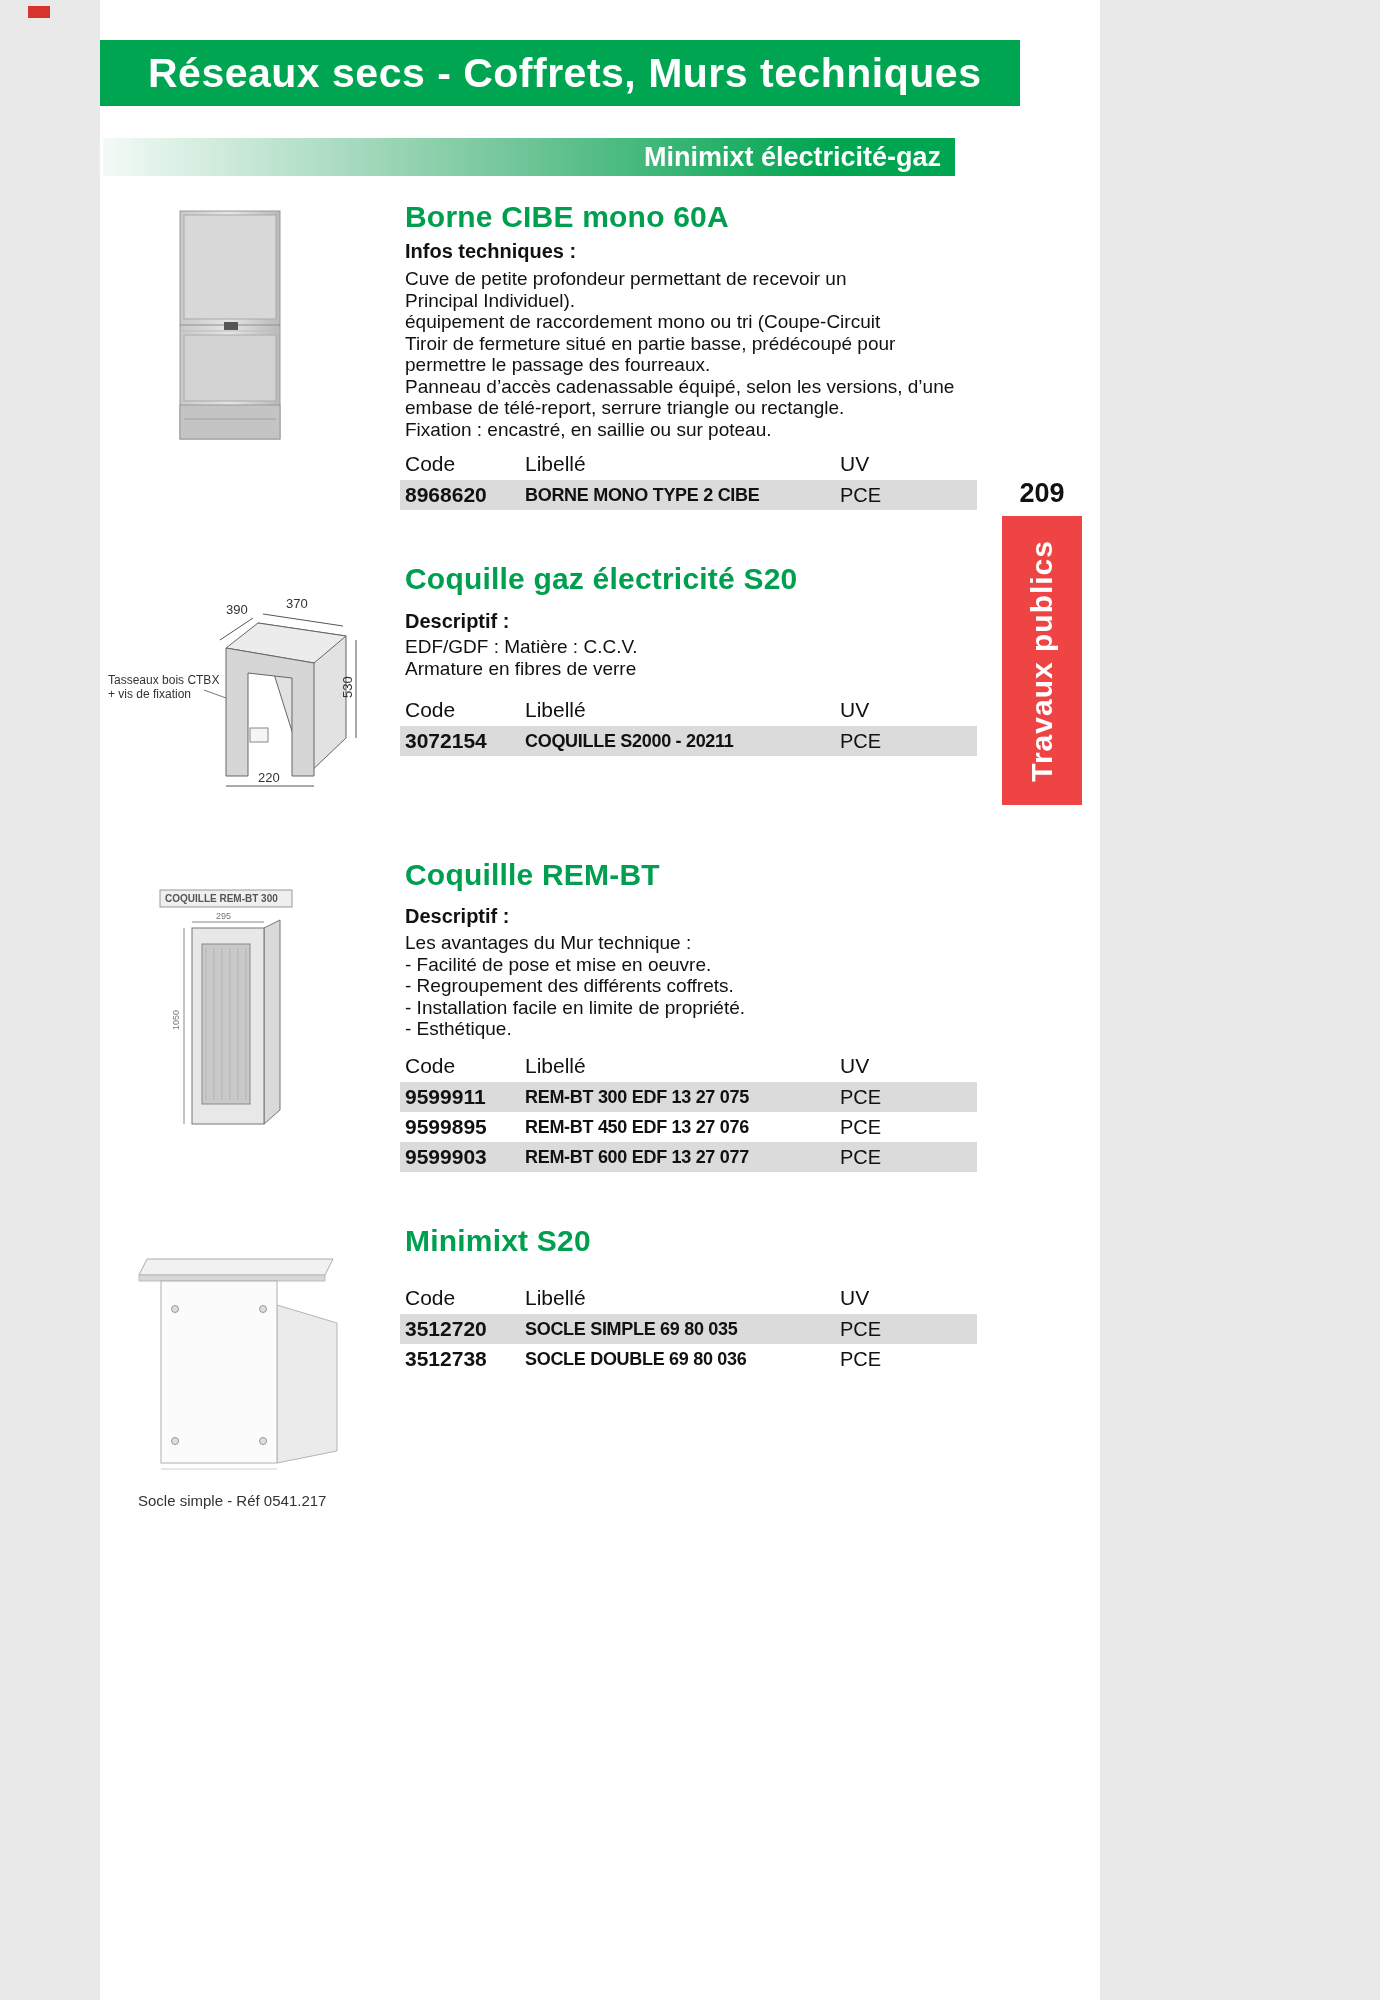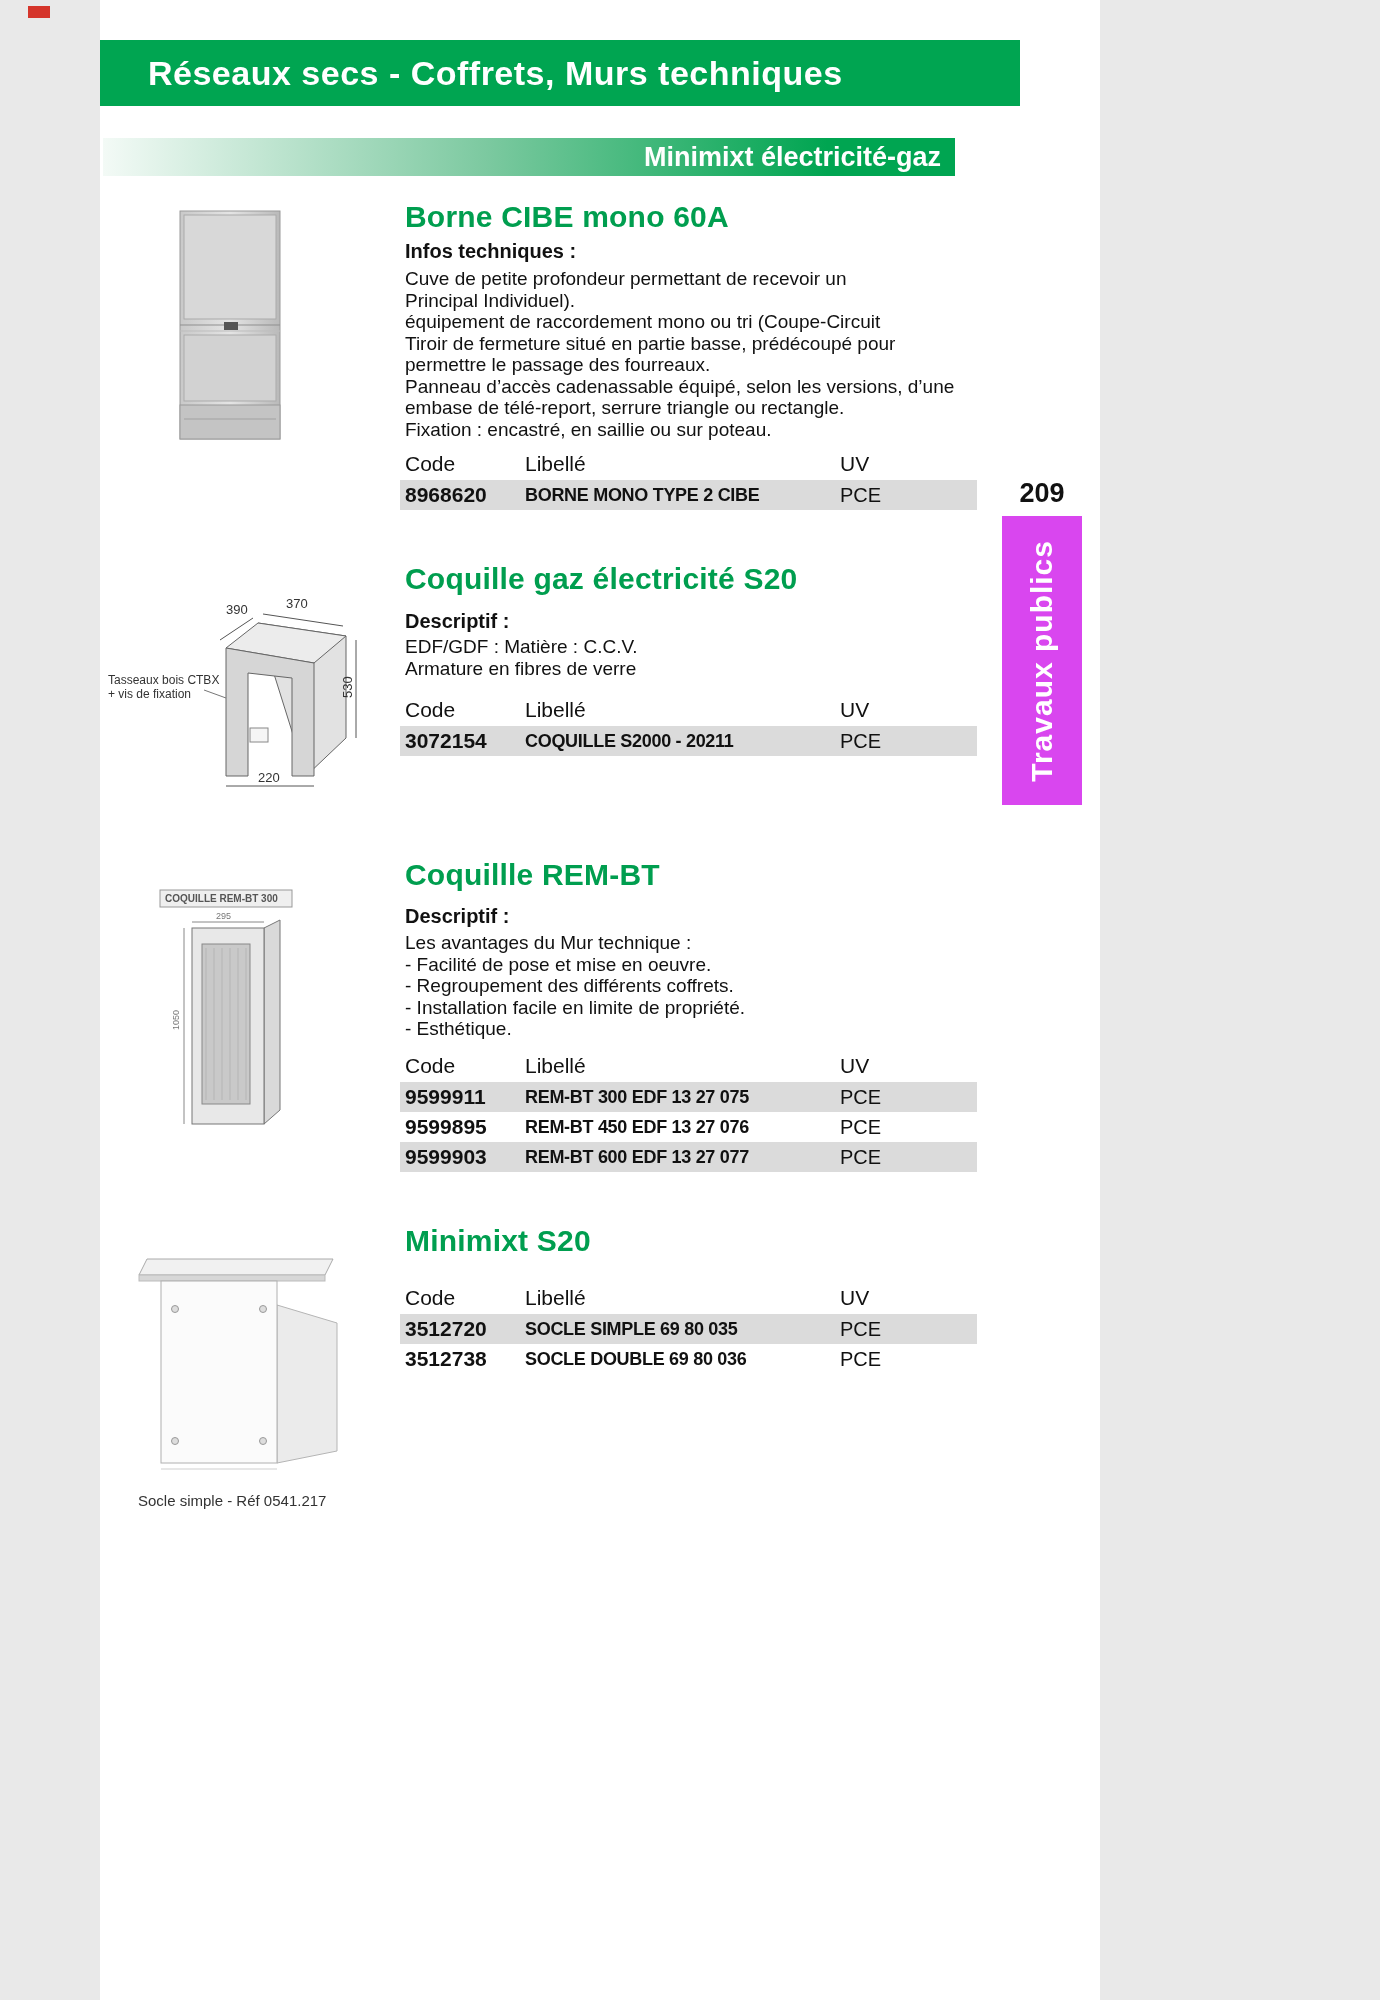--- a/index.html
+++ b/index.html
@@ -2,26 +2,26 @@
 <html><head>
 <meta charset="utf-8">
 <style>
   * { margin:0; padding:0; box-sizing:border-box; }
   body { font-family:"Liberation Sans", sans-serif; }
   .canvas { position:relative; width:1380px; height:2000px; background:#e9e9e9; overflow:hidden; }
   .page { position:absolute; left:100px; top:0; width:1000px; height:2000px; background:#ffffff; }
   .regmark { position:absolute; left:28px; top:6px; width:22px; height:12px; background:#d5352b; }
 
   .hdr { position:absolute; left:100px; top:40px; width:920px; height:66px; background:#00a551;
-         color:#fff; font-size:34px; font-weight:bold; line-height:66px; padding-left:48px; letter-spacing:0.5px; }
+         color:#fff; font-size:41px; font-weight:bold; line-height:66px; padding-left:48px; letter-spacing:0.5px; }
   .subhdr { position:absolute; left:103px; top:138px; width:852px; height:38px;
             background:linear-gradient(to right, #f3faf6, #7cc9a0 45%, #00a551 85%);
             color:#fff; font-size:27px; font-weight:bold; line-height:38px; text-align:right; padding-right:14px; }
 
-  .tab { position:absolute; left:1002px; top:470px; width:80px; height:335px; background:#d946ef; }
+  .tab { position:absolute; left:1002px; top:470px; width:80px; height:335px; background:#ef4444; }
   .tab-num { height:46px; margin:0; background:#ffffff; display:flex; align-items:center; justify-content:center;
              color:#111; font-size:27px; font-weight:bold; }
   .tab-vert { height:289px; display:flex; align-items:center; justify-content:center; }
   .tab-vert span { writing-mode:vertical-rl; transform:rotate(180deg); color:#fff; font-size:30px; font-weight:bold; letter-spacing:1px; white-space:nowrap; }
 
   .sec-title { position:absolute; left:405px; color:#009e4f; font-size:30px; font-weight:bold; letter-spacing:0.2px; }
   .blabel { position:absolute; left:405px; font-size:20px; font-weight:bold; color:#111; }
   .lines { position:absolute; left:405px; width:590px; }
   .lines div { font-size:19px; line-height:21.5px; color:#111; white-space:nowrap; }
 

